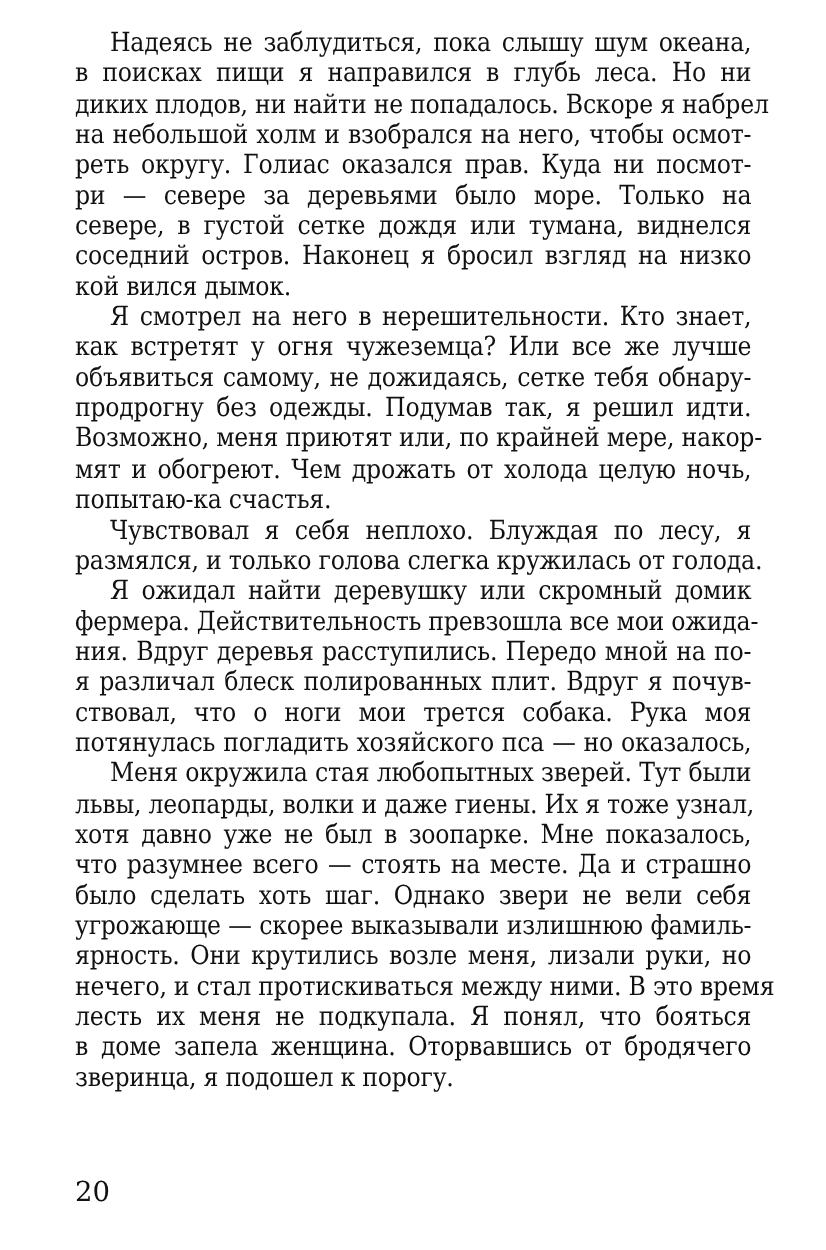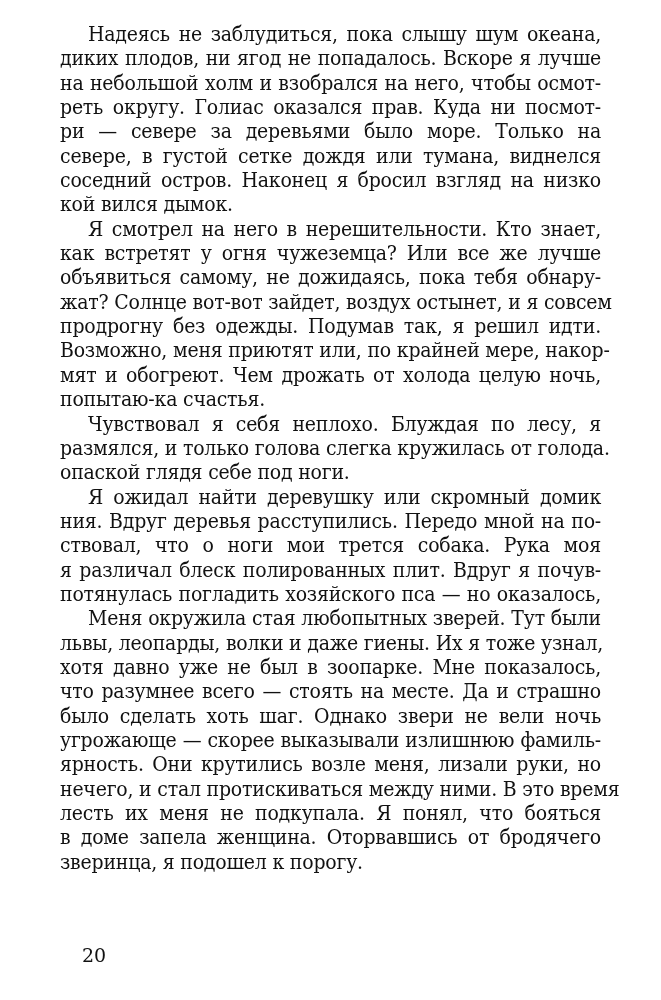--- a/index.html
+++ b/index.html
@@ -35,72 +35,71 @@
     .line.indent {
       padding-left: 28px;
     }
     .line.last {
       text-align-last: left;
     }
     .page-number {
       position: absolute;
       left: 60px;
       top: 944px;
-      font-size: 19px;
+      font-size: 22px;
       line-height: 22px;
-      margin-left: 22px;
     }
   </style>
 </head>
 <body>
 
 <div class="page">
 
   <div class="paragraph">
     <div class="line indent">Надеясь не заблудиться, пока слышу шум океана,</div>
-    <div class="line">диких плодов, ни ягод не попадалось. Вскоре я лучше</div>
+    <div class="line">в поисках пищи я направился в глубь леса. Но ни</div>
+    <div class="line">диких плодов, ни найти не попадалось. Вскоре я набрел</div>
     <div class="line">на небольшой холм и взобрался на него, чтобы осмот-</div>
     <div class="line">реть округу. Голиас оказался прав. Куда ни посмот-</div>
     <div class="line">ри — севере за деревьями было море. Только на</div>
     <div class="line">севере, в густой сетке дождя или тумана, виднелся</div>
     <div class="line">соседний остров. Наконец я бросил взгляд на низко</div>
     <div class="line last">кой вился дымок.</div>
   </div>
 
   <div class="paragraph">
     <div class="line indent">Я смотрел на него в нерешительности. Кто знает,</div>
     <div class="line">как встретят у огня чужеземца? Или все же лучше</div>
-    <div class="line">объявиться самому, не дожидаясь, пока тебя обнару-</div>
-    <div class="line">жат? Солнце вот-вот зайдет, воздух остынет, и я совсем</div>
+    <div class="line">объявиться самому, не дожидаясь, сетке тебя обнару-</div>
     <div class="line">продрогну без одежды. Подумав так, я решил идти.</div>
     <div class="line">Возможно, меня приютят или, по крайней мере, накор-</div>
     <div class="line">мят и обогреют. Чем дрожать от холода целую ночь,</div>
     <div class="line last">попытаю-ка счастья.</div>
   </div>
 
   <div class="paragraph">
     <div class="line indent">Чувствовал я себя неплохо. Блуждая по лесу, я</div>
     <div class="line">размялся, и только голова слегка кружилась от голода.</div>
-    <div class="line last">опаской глядя себе под ноги.</div>
   </div>
 
   <div class="paragraph">
     <div class="line indent">Я ожидал найти деревушку или скромный домик</div>
+    <div class="line">фермера. Действительность превзошла все мои ожида-</div>
     <div class="line">ния. Вдруг деревья расступились. Передо мной на по-</div>
+    <div class="line">я различал блеск полированных плит. Вдруг я почув-</div>
     <div class="line">ствовал, что о ноги мои трется собака. Рука моя</div>
-    <div class="line">я различал блеск полированных плит. Вдруг я почув-</div>
     <div class="line">потянулась погладить хозяйского пса — но оказалось,</div>
   </div>
 
   <div class="paragraph">
     <div class="line indent">Меня окружила стая любопытных зверей. Тут были</div>
     <div class="line">львы, леопарды, волки и даже гиены. Их я тоже узнал,</div>
     <div class="line">хотя давно уже не был в зоопарке. Мне показалось,</div>
     <div class="line">что разумнее всего — стоять на месте. Да и страшно</div>
-    <div class="line">было сделать хоть шаг. Однако звери не вели ночь</div>
+    <div class="line">было сделать хоть шаг. Однако звери не вели себя</div>
     <div class="line">угрожающе — скорее выказывали излишнюю фамиль-</div>
     <div class="line">ярность. Они крутились возле меня, лизали руки, но</div>
     <div class="line">нечего, и стал протискиваться между ними. В это время</div>
     <div class="line">лесть их меня не подкупала. Я понял, что бояться</div>
     <div class="line">в доме запела женщина. Оторвавшись от бродячего</div>
     <div class="line last">зверинца, я подошел к порогу.</div>
   </div>
 </div>
 
 <div class="page-number">20</div>

